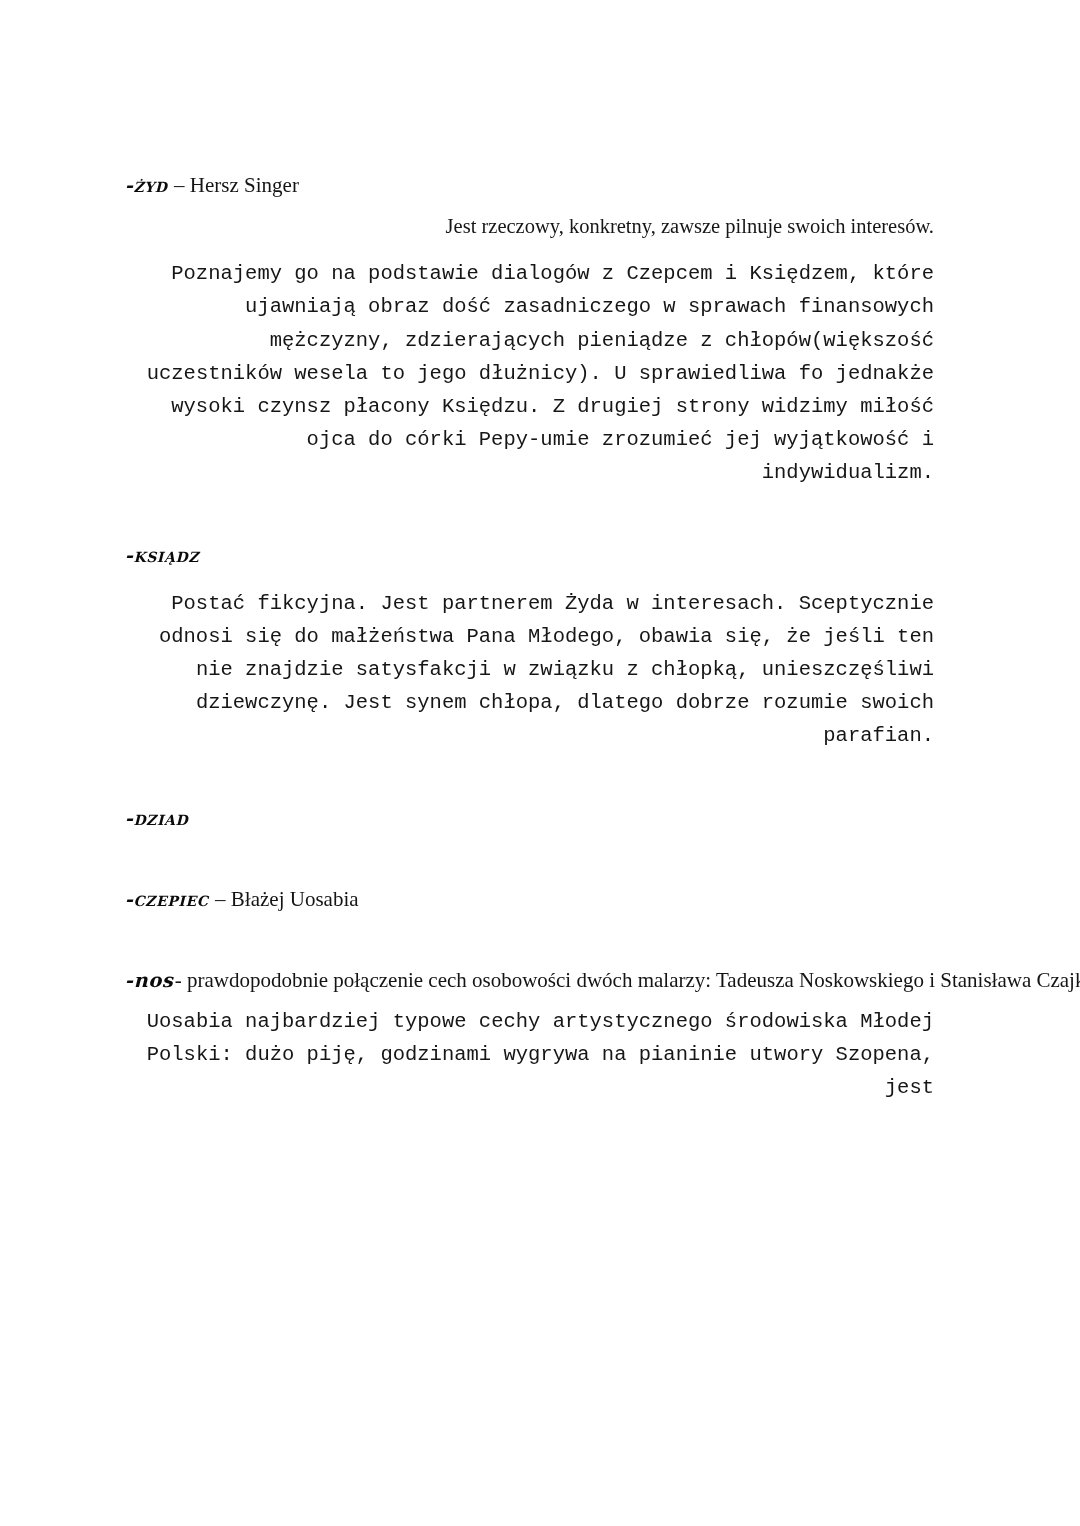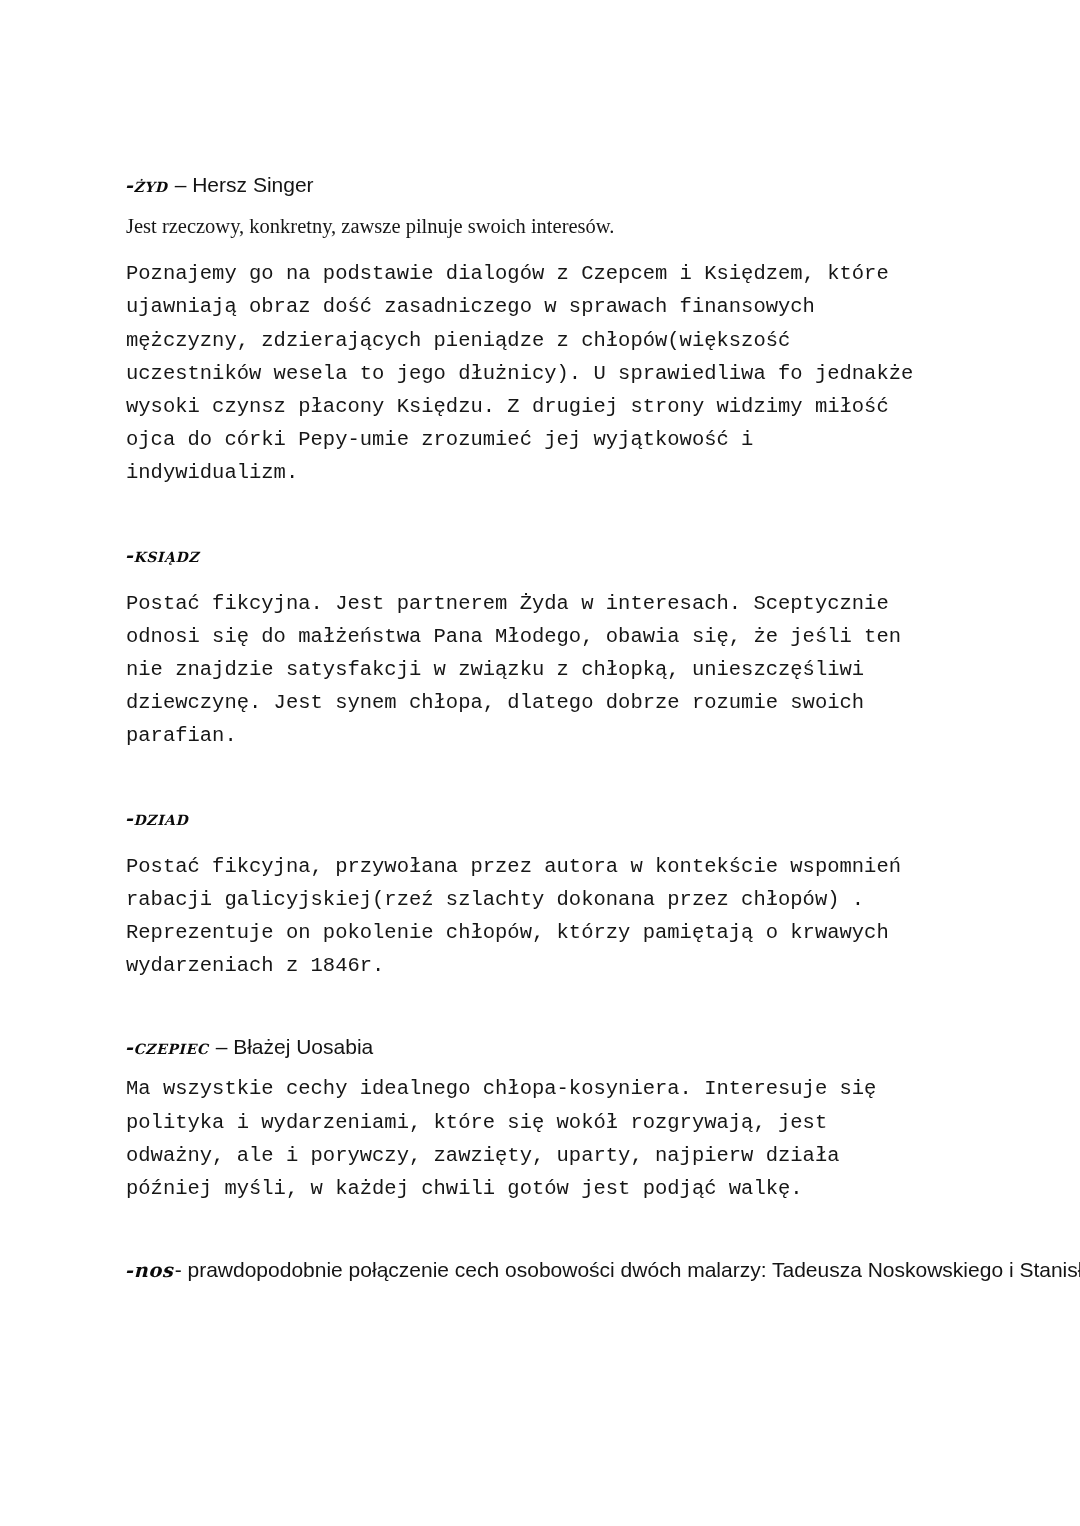--- a/index.html
+++ b/index.html
@@ -67,37 +67,37 @@
     text-transform: lowercase;
     color: #0a0a0a;
     transform: skewX(-3deg);
     display: inline-block;
   }
   .script.lower {
     font-variant: normal;
     text-transform: lowercase;
   }
   .heading-rest {
-    font-family: Liberation Sans, sans-serif;
+    font-family: Liberation Serif, serif;
     font-style: normal;
     font-weight: 400;
     font-variant: normal;
     text-transform: none;
     letter-spacing: 0;
     font-size: 21px;
     color: #141414;
   }
 
   
   .para {
     margin: 0 16px 14px 0;
     font-size: 20.5px;
     line-height: 33.2px;
     color: #161616;
-    text-align: left;
+    text-align: right;
     hyphens: none;
   }
   .para:last-child {
     margin-bottom: 0;
     font-family: Liberation Mono, monospace;
   }
 </style>
 </head>
 <body>
 
@@ -116,30 +116,29 @@
       <p class="heading">
         <span class="script">-KSIĄDZ</span><span class="heading-rest"></span>
       </p>
       <p class="para">Postać fikcyjna. Jest partnerem Żyda w interesach. Sceptycznie odnosi się do małżeństwa Pana Młodego, obawia się, że jeśli ten nie znajdzie satysfakcji w związku z chłopką, unieszczęśliwi dziewczynę. Jest synem chłopa, dlatego dobrze rozumie swoich parafian.</p>
     </div>
 
     <div class="section">
       <p class="heading">
         <span class="script">-DZIAD</span><span class="heading-rest"></span>
       </p>
-      <p class="para">Postać fikcyjna, przywołana przez autora w kontekście wspomnień rabacji galicyjskiej(rzeź szlachty dokonana przez chłopów) . Reprezentuje on pokolenie chłopów, którzy pamiętają o krwawych wydarzeniach z 1846r.</p>
     </div>
 
     <div class="section">
       <p class="heading heading-inline">
         <span class="script">-CZEPIEC</span><span class="heading-rest"> – Błażej Uosabia</span>
       </p>
-      <p class="para">Ma wszystkie cechy idealnego chłopa-kosyniera. Interesuje się polityka i wydarzeniami, które się wokół rozgrywają, jest odważny, ale i porywczy, zawzięty, uparty, najpierw działa później myśli, w każdej chwili gotów jest podjąć walkę.</p>
     </div>
 
     <div class="section">
       <p class="heading heading-inline">
         <span class="script lower">-NOS</span><span class="heading-rest">- prawdopodobnie połączenie cech osobowości dwóch malarzy: Tadeusza Noskowskiego i Stanisława Czajkowskiego.</span>
       </p>
+      <p class="para">Uosabia najbardziej typowe cechy artystycznego środowiska Młodej Polski: dużo piję, godzinami wygrywa na pianinie utwory Szopena, jest</p>
     </div>
 
   </div>
 </div>
 
 </body></html>

